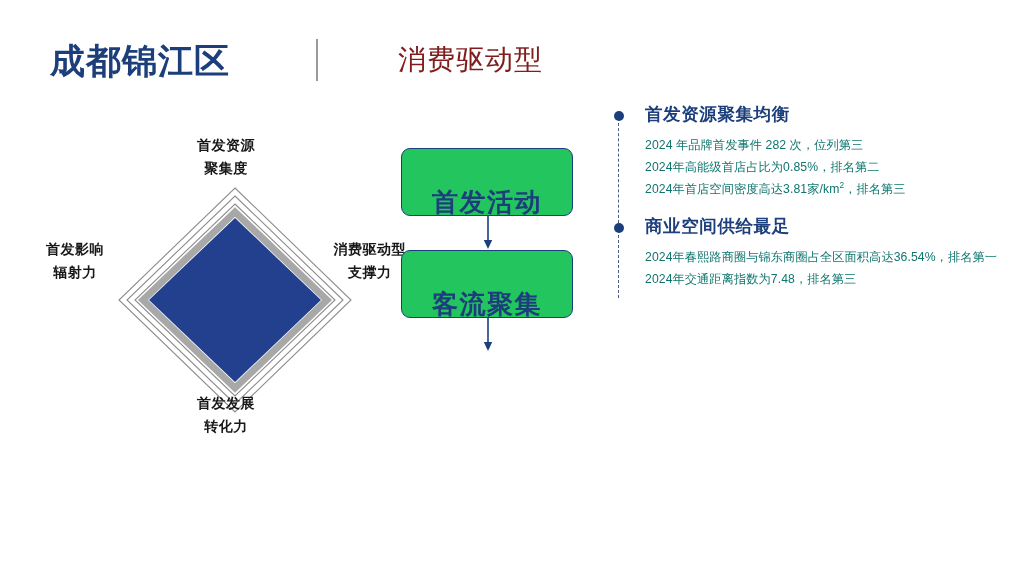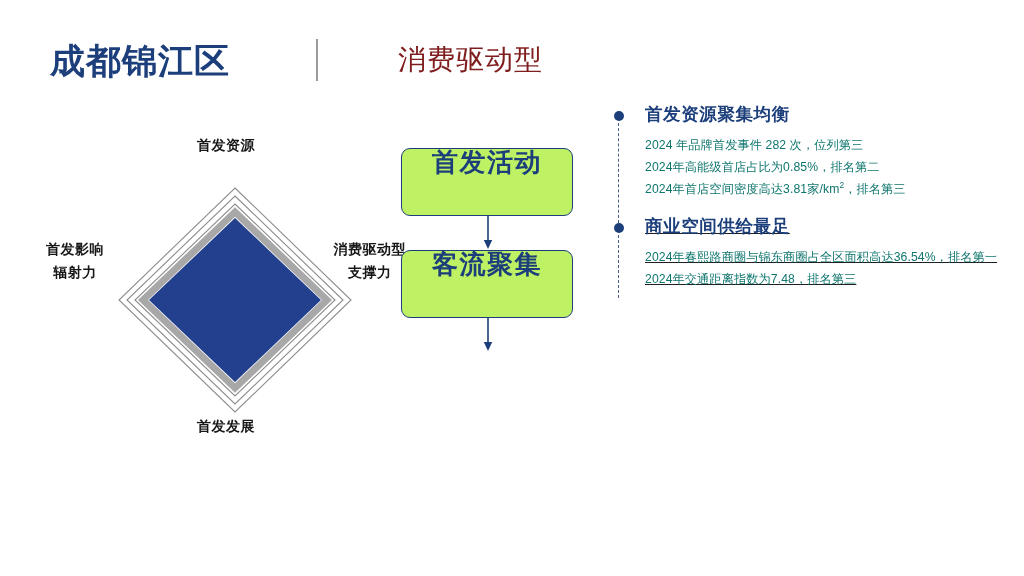--- a/index.html
+++ b/index.html
@@ -95,23 +95,23 @@
     left: 401px;
     top: 148px;
     width: 174px;
   }
   .flow-box {
     width: 172px;
     height: 68px;
     box-sizing: border-box;
     border: 1.6px solid #1c3f7c;
     border-radius: 9px;
-    background: #bef264;
+    background: #22c55e;
     display: flex;
-    align-items: flex-start;
+    align-items: flex-end;
     justify-content: center;
   }
   .flow-box-label {
     font-size: 26px;
     font-weight: bold;
     color: #1c3f7c;
     letter-spacing: 1.5px;
     line-height: 1;
   }
   .flow-arrow {
@@ -125,21 +125,21 @@
   #insights {
     position: absolute;
     left: 612px;
     top: 104px;
     width: 400px;
   }
   .insight-item {
     position: relative;
     padding-left: 33px;
   }
-  .insight-item + .insight-item { margin-top: 15px; text-decoration: underline; }
+  .insight-item + .insight-item { margin-top: 15px; }
   .bullet-dot {
     position: absolute;
     left: 2px;
     top: 7px;
     width: 10px;
     height: 10px;
     border-radius: 50%;
     background: #1c3f7c;
   }
   .bullet-line {
@@ -185,27 +185,29 @@
     <polygon points="185,66 293,170 185,274 77,170" fill="none" stroke="#8d8d8d" stroke-width="1.1"></polygon>
     <polygon points="185,74 285,170 185,266 85,170" fill="none" stroke="#8d8d8d" stroke-width="1.1"></polygon>
 
     <polygon points="185,82 277,170 185,258 93,170" fill="#ffffff" stroke="#a8a8a8" stroke-width="7"></polygon>
 
     <polygon points="185,88 271,170 185,252 99,170" fill="#23408E"></polygon>
   </svg>
 
   <div class="axis-label" id="axis-label-top">
     <div>首发资源</div>
+    <div>聚集度</div>
   </div>
   <div class="axis-label" id="axis-label-right">
     <div>消费驱动型</div>
     <div>支撑力</div>
   </div>
   <div class="axis-label" id="axis-label-bottom">
     <div>首发发展</div>
+    <div>转化力</div>
   </div>
   <div class="axis-label" id="axis-label-left">
     <div>首发影响</div>
     <div>辐射力</div>
   </div>
 </div>
 
 <div id="flow-chart">
 
   <div class="flow-box">

